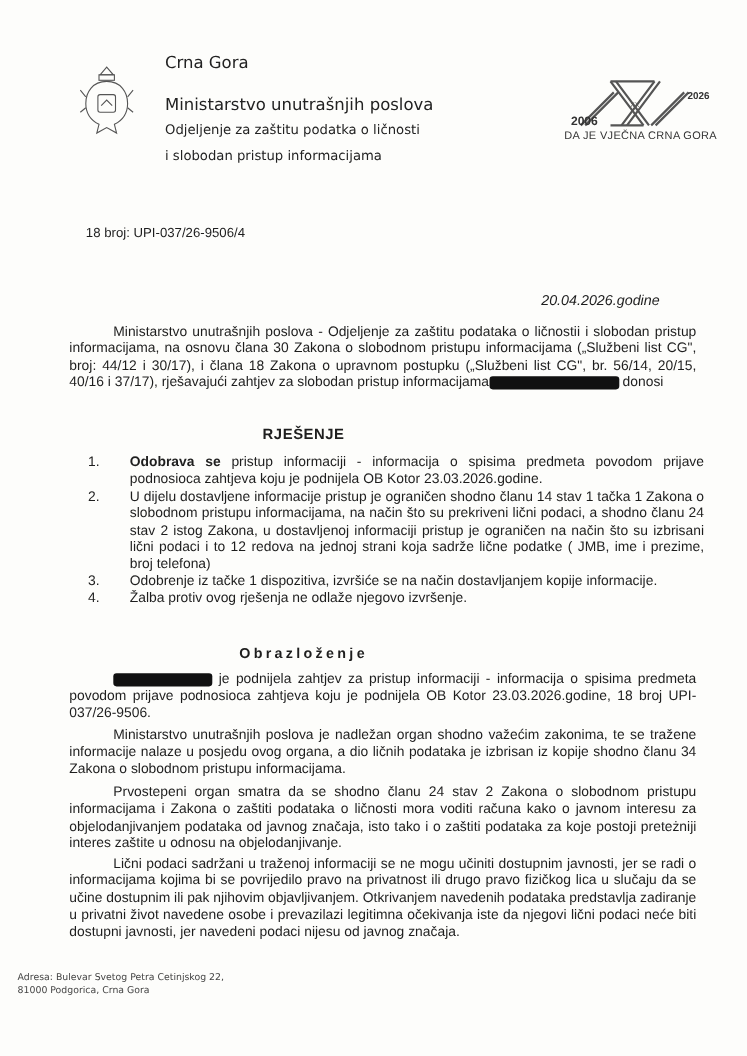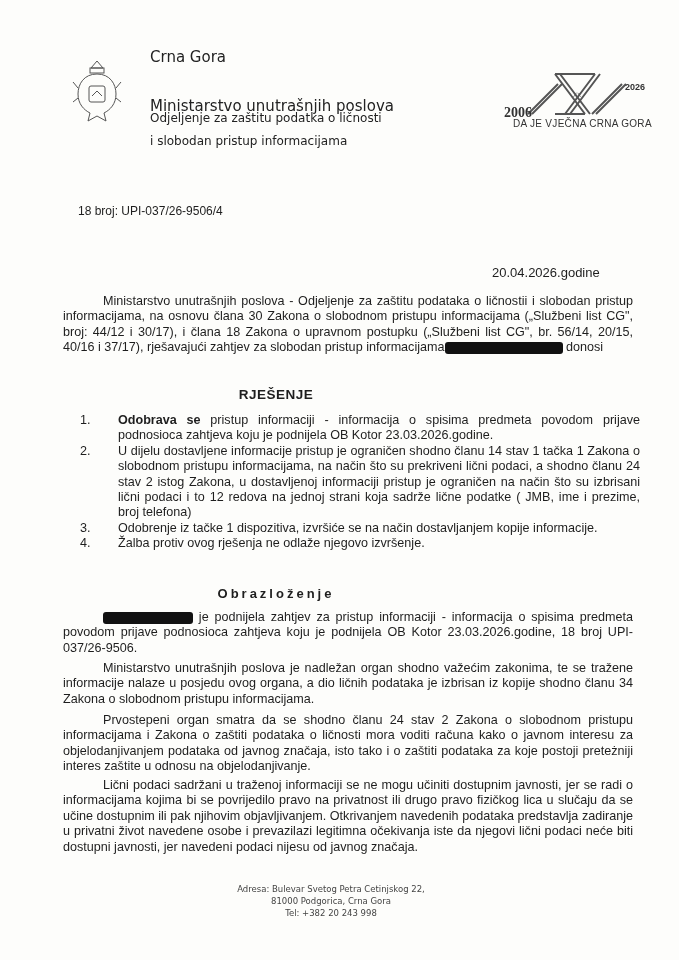--- a/index.html
+++ b/index.html
@@ -4,45 +4,45 @@
   <style>
     html, body { margin: 0; padding: 0; }
     body {
       width: 679px; height: 960px; background: #fdfdfb; position: relative; overflow: hidden;
       font-family: "Liberation Sans", sans-serif; color: #1e1e1e;
     }
     .abs { position: absolute; }
     .crest { left: 72px; top: 58px; width: 50px; height: 72px; }
     .hdr { left: 150px; font-family: "DejaVu Sans", sans-serif; color: #222; white-space: nowrap; }
     .hdr-country { top: 48px; font-size: 15px; }
-    .hdr-ministry { top: 86px; font-size: 15px; margin-top: 11px; }
+    .hdr-ministry { top: 86px; font-size: 15px; }
     .hdr-dept1 { top: 111px; font-size: 12px; }
     .hdr-dept2 { top: 134px; font-size: 12px; }
     .jubilee { left: 500px; top: 62px; width: 160px; height: 80px; }
     .jubilee-motto { left: 513px; top: 118px; font-size: 10px; letter-spacing: 0.3px; color: #333; white-space: nowrap; }
-    .yr-start { left: 504px; top: 105px; font-size: 14px; font-weight: bold; color: #333; font-family: Liberation Serif, serif; }
+    .yr-start { left: 519px; top: 105px; font-size: 11px; font-weight: bold; color: #333; }
     .yr-end { left: 625px; top: 82px; font-size: 9px; font-weight: bold; color: #333; }
     .refno { left: 78px; top: 204px; font-size: 12px; }
-    .date { left: 492px; top: 265px; font-size: 13px; }
+    .date { left: 492px; top: 265px; font-size: 13px; font-style: italic; }
     .para { left: 63px; width: 570px; font-size: 12.6px; line-height: 15.4px; text-align: justify; }
     .indent { display: inline-block; width: 40px; }
     .p1 { top: 294px; }
     .redact { display: inline-block; background: #111; height: 12px; vertical-align: middle; border-radius: 3px; }
     .heading { left: 0; width: 552px; text-align: center; font-size: 13.5px; font-weight: bold; letter-spacing: 0.5px; }
     .h1 { top: 387px; }
     .list { left: 80px; width: 560px; top: 413px; font-size: 12.6px; line-height: 15.4px; }
     .li { display: flex; text-align: justify; }
     .li .num { width: 22px; flex: none; }
     .li .txt { flex: 1; margin-left: 16px; }
     .h2 { top: 586px; font-weight: bold; letter-spacing: 3px; font-size: 13px; }
     .p2 { top: 610px; }
     .p3 { top: 661px; }
     .p4 { top: 713px; }
     .p5 { top: 778px; }
-    .footer { left: 0; width: 662px; top: 883px; text-align: center; font-family: "DejaVu Sans", sans-serif; font-size: 8.5px; line-height: 12px; color: #444; }
+    .footer { left: 0; width: 662px; top: 883px; font-family: "DejaVu Sans", sans-serif; font-size: 8.5px; line-height: 12px; color: #444; padding-left: 16px; }
     .footer .web { text-decoration: underline; color: #666; }
   </style>
 </head>
 <body>
 
 <div class="abs crest">
   <svg width="50" height="72" viewBox="0 0 50 72">
     <g fill="none" stroke="#555" stroke-width="1">
       <path d="M19 10 L25 3 L31 10 Z"></path>
       <rect x="18" y="10" width="14" height="5"></rect>
@@ -111,14 +111,13 @@
 <div class="abs para p4">
   <span class="indent"></span><span>Prvostepeni organ smatra da se shodno članu 24 stav 2 Zakona o slobodnom pristupu informacijama i Zakona o zaštiti podataka o ličnosti mora voditi računa kako o javnom interesu za objelodanjivanjem podataka od javnog značaja, isto tako i o zaštiti podataka za koje postoji preteżniji interes zaštite u odnosu na objelodanjivanje.</span>
 </div>
 <div class="abs para p5">
   <span class="indent"></span><span>Lični podaci sadržani u traženoj informaciji se ne mogu učiniti dostupnim javnosti, jer se radi o informacijama kojima bi se povrijedilo pravo na privatnost ili drugo pravo fizičkog lica u slučaju da se učine dostupnim ili pak njihovim objavljivanjem. Otkrivanjem navedenih podataka predstavlja zadiranje u privatni život navedene osobe i prevazilazi legitimna očekivanja iste da njegovi lični podaci neće biti dostupni javnosti, jer navedeni podaci nijesu od javnog značaja.</span>
 </div>
 
 <div class="abs footer">
   <div>Adresa: Bulevar Svetog Petra Cetinjskog 22,</div>
   <div>81000 Podgorica, Crna Gora</div>
-  <div>Tel: +382 20 243 998</div>
 </div>
 
 </body></html>

